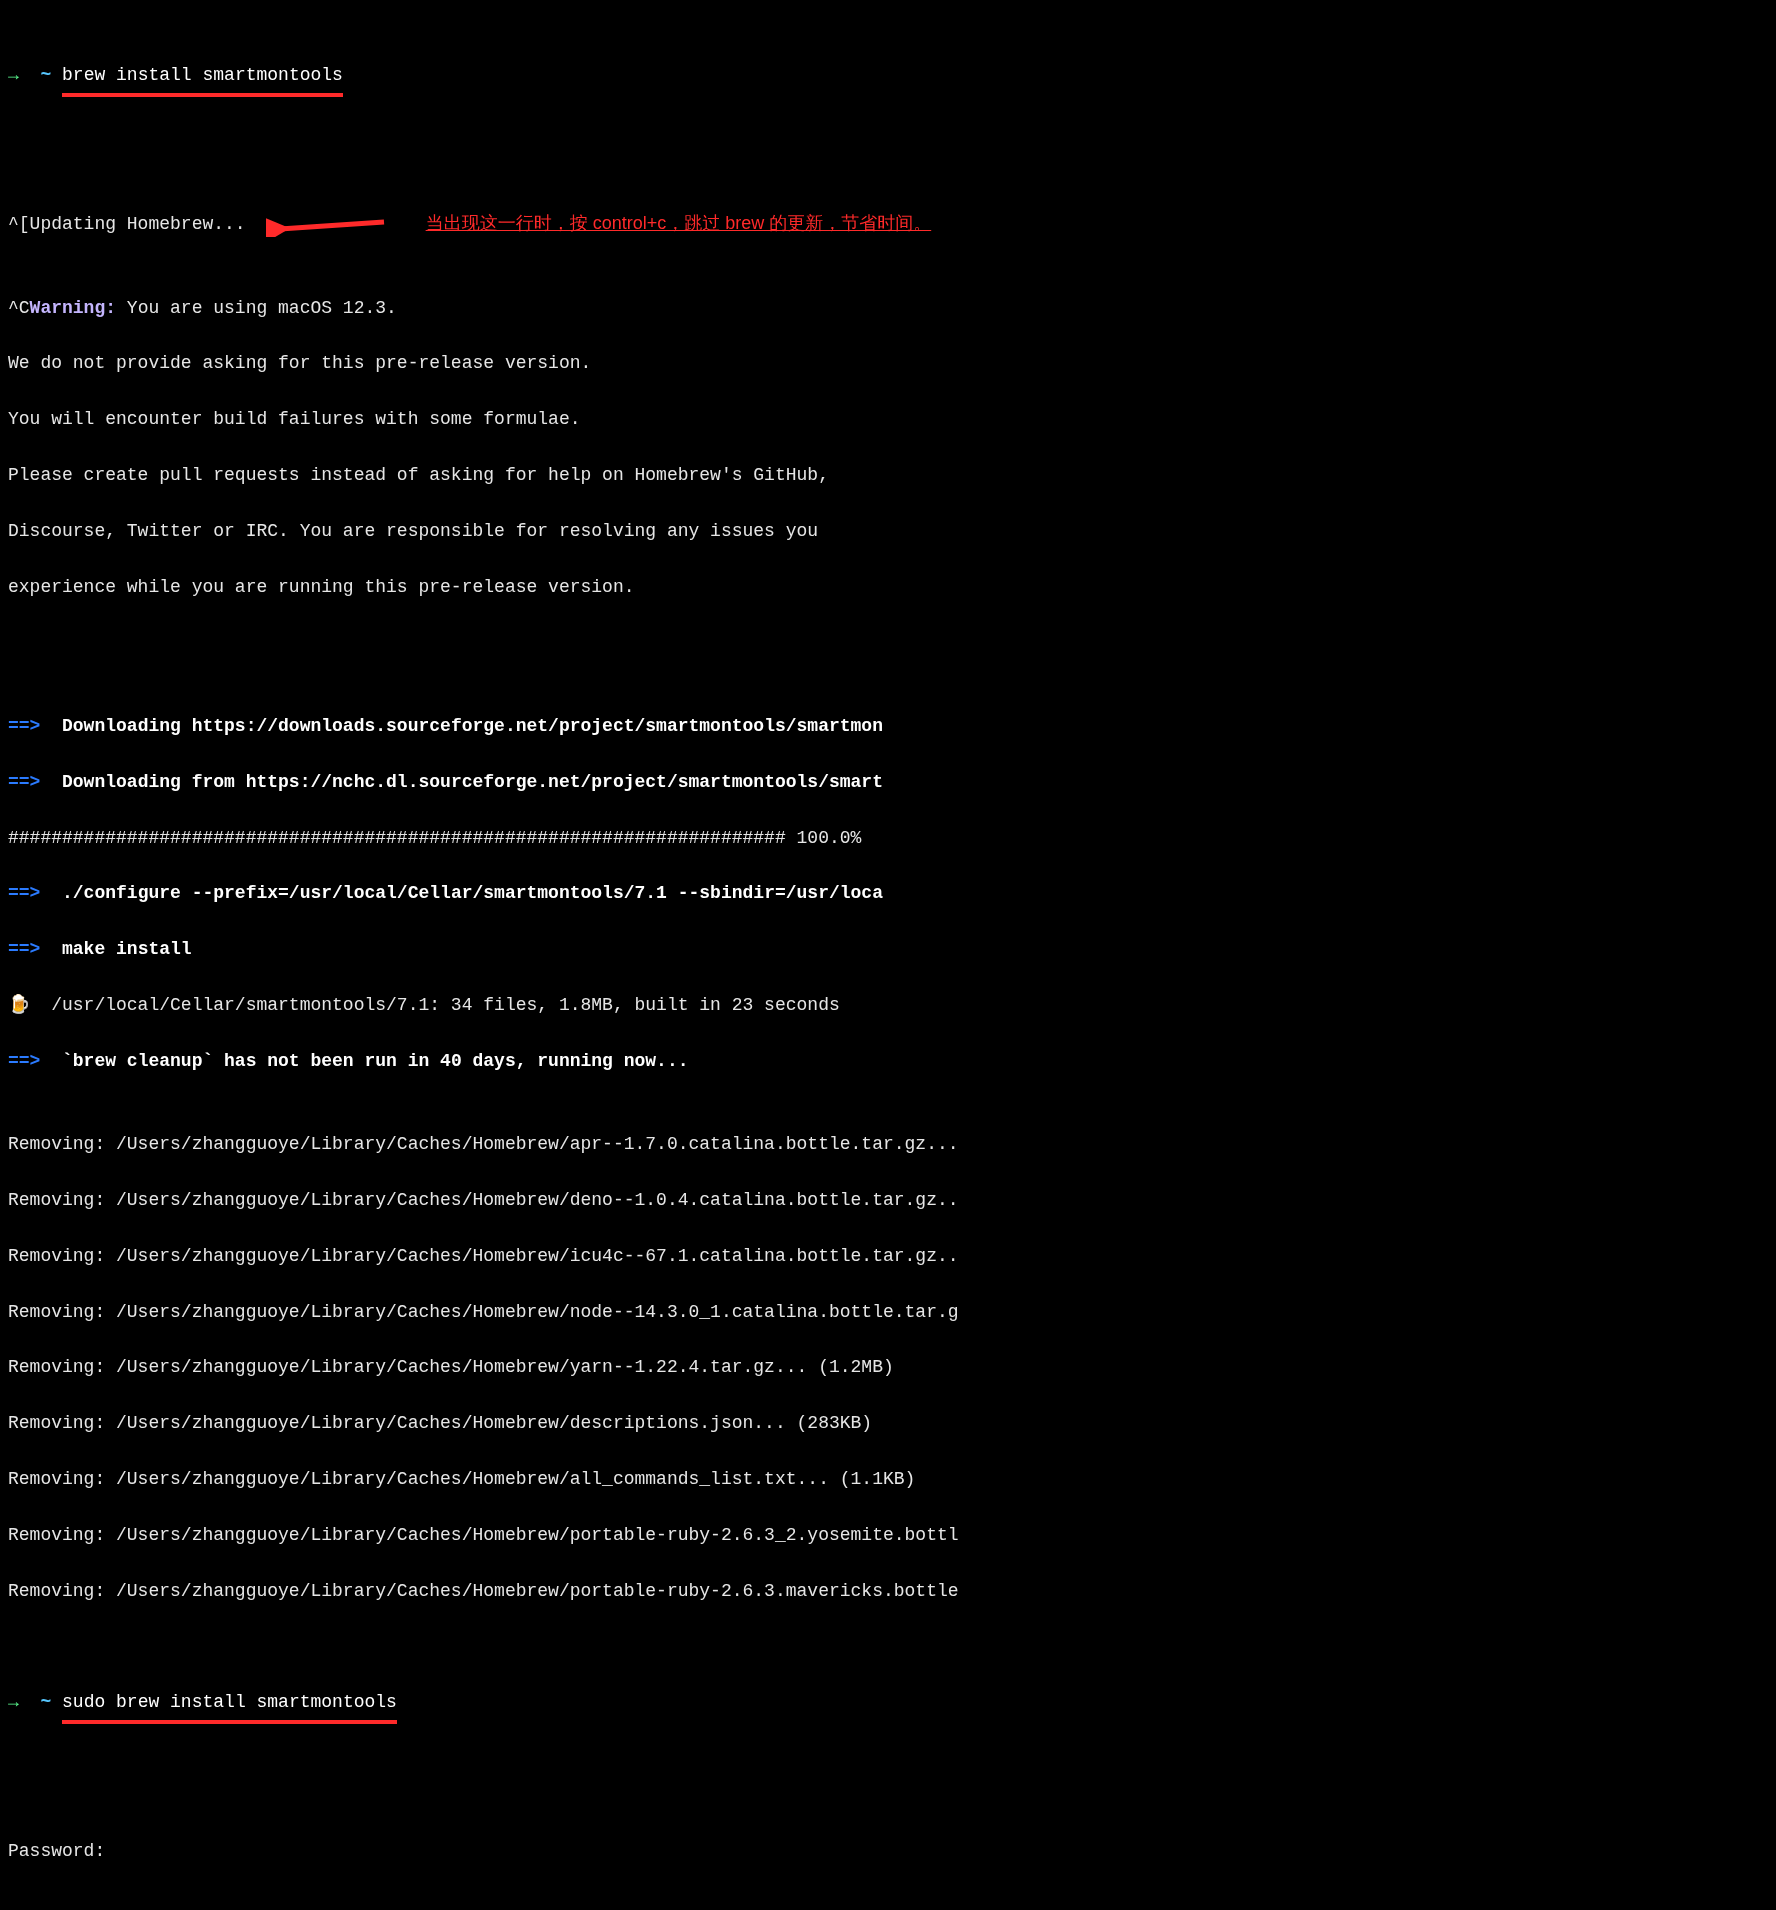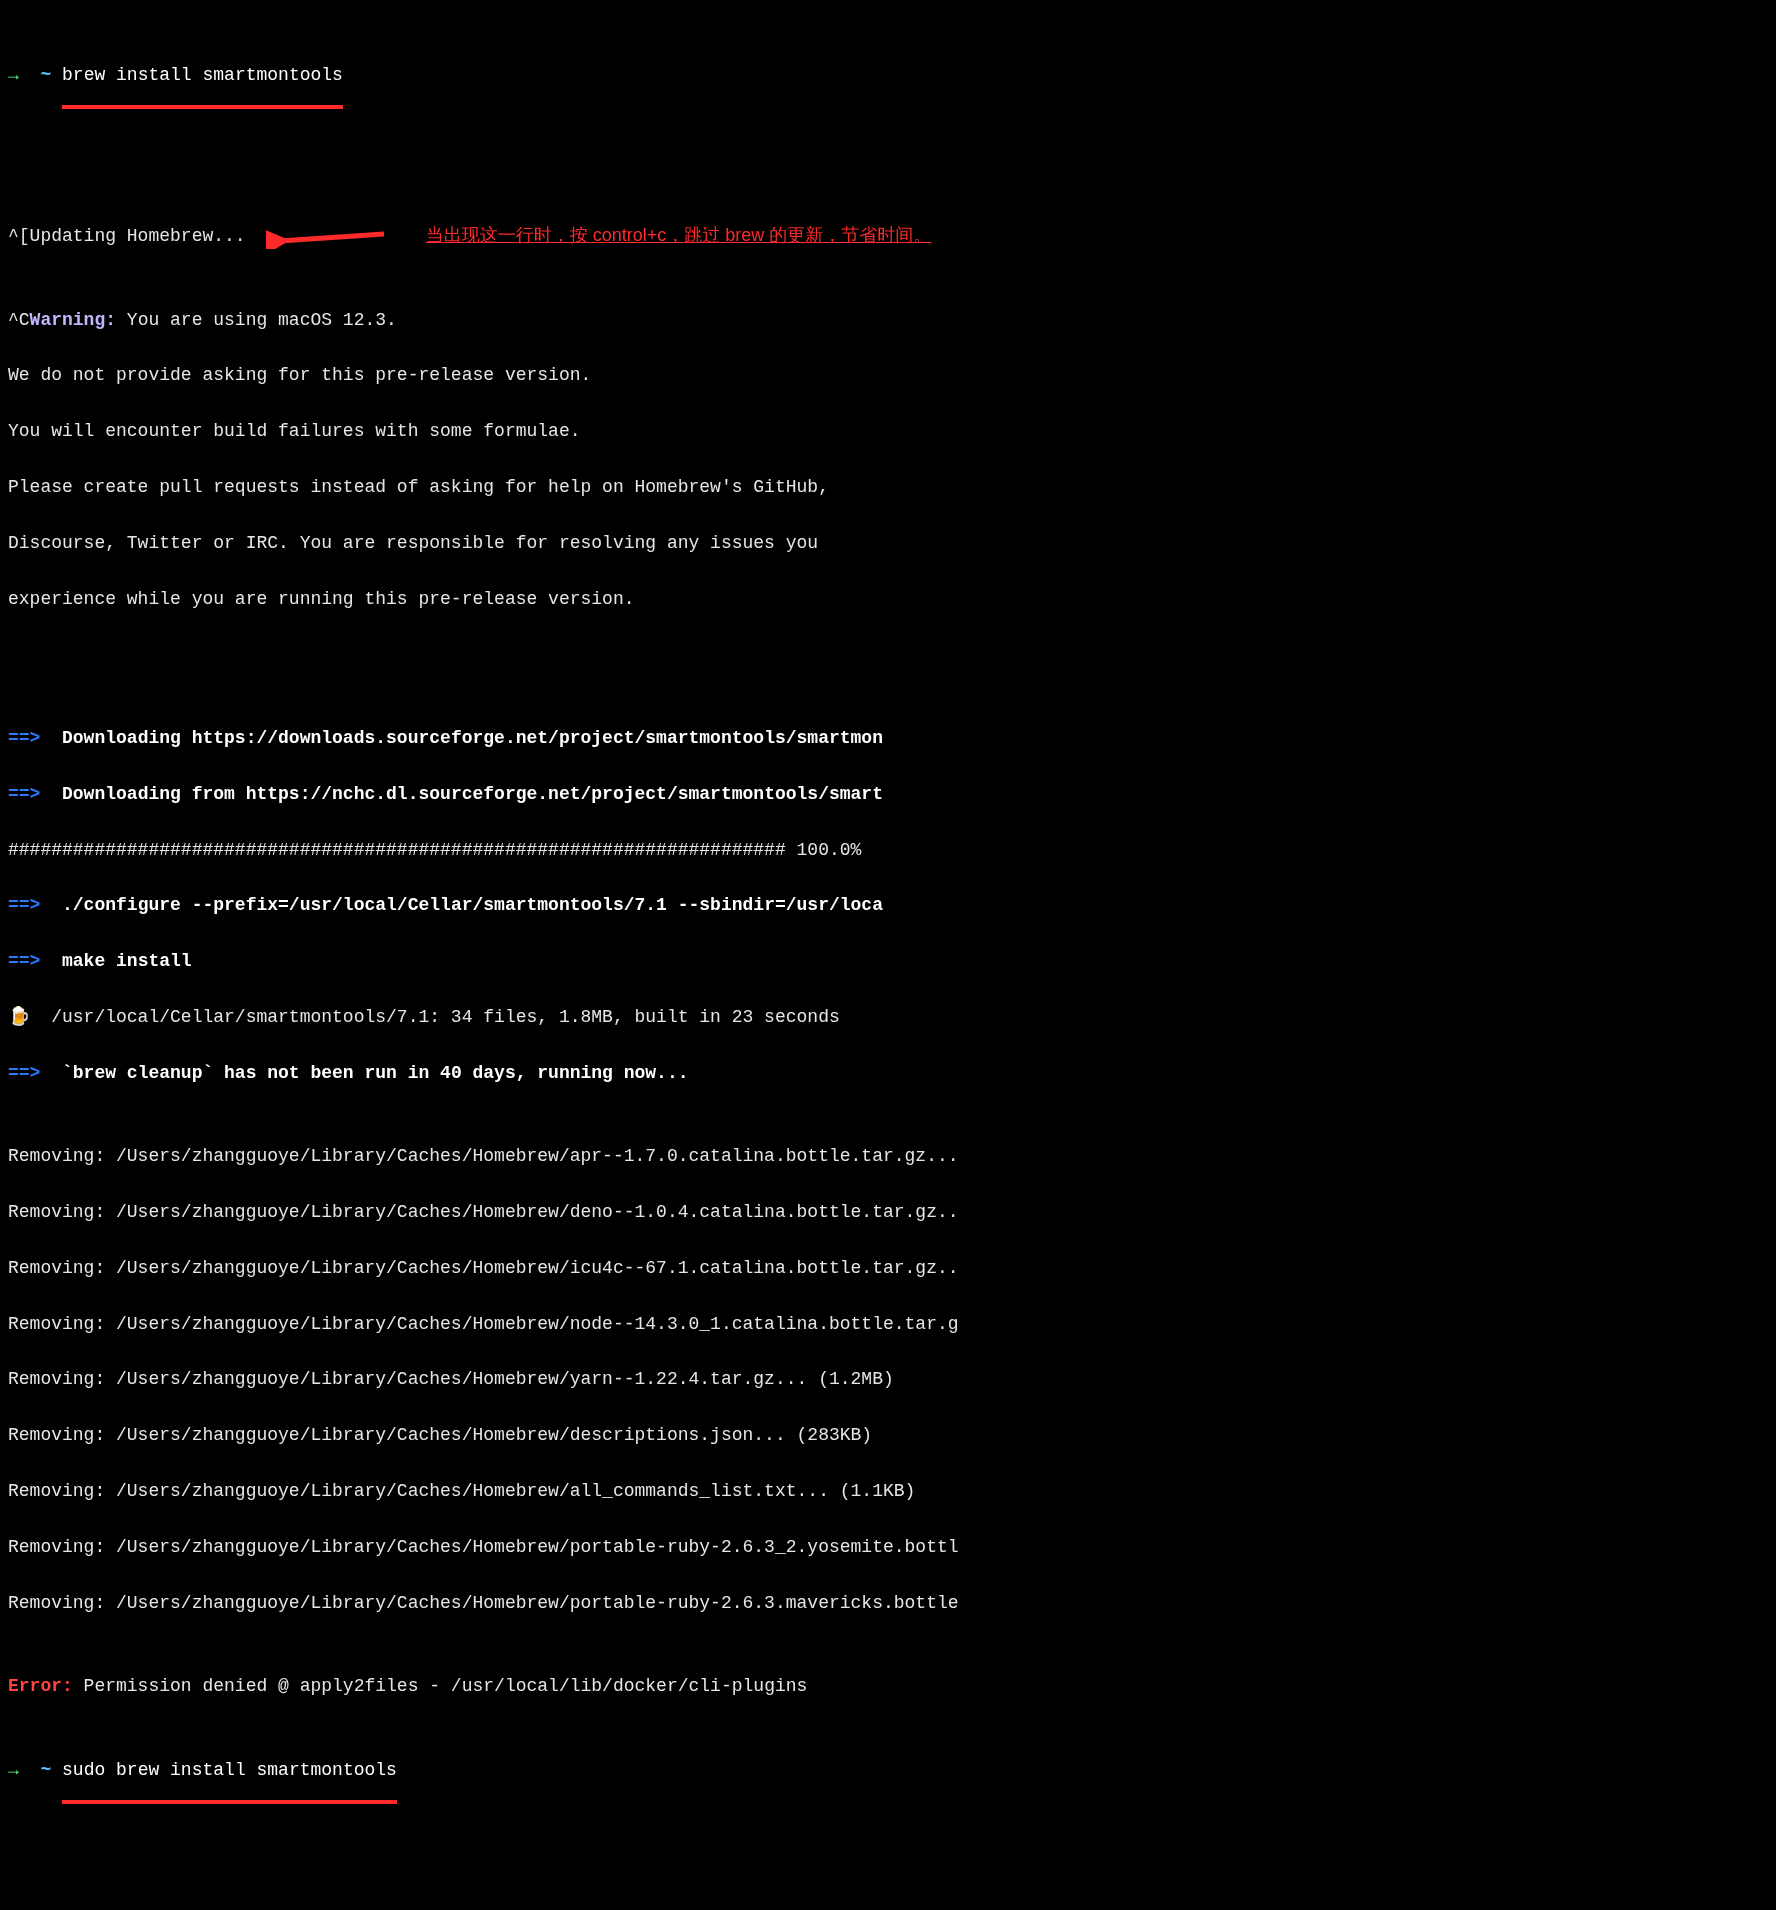--- a/index.html
+++ b/index.html
@@ -21,21 +21,21 @@
   .line { white-space: pre; }
   .bold { font-weight: bold; }
   .green { color: #5af78e; }
   .cyan { color: #57c7ff; }
   .yellow { color: #c4b5fd; }
   .blue { color: #2b7bff; }
   .red { color: #ff443e; }
   .white { color: #e6e6e6; font-family: Liberation Mono, monospace; }
   .underline-red {
     border-bottom: 4px solid #ff2a2a;
-    padding-bottom: 15px;
+    padding-bottom: 3px;
     display: inline-block;
     margin-bottom: 2px;
   }
   .arrow-row {
     position: relative;
   }
   .annot {
     color: #ff2a2a;
     font-family: -apple-system, "PingFang SC", "Microsoft YaHei", sans-serif;
     font-size: 18px;
@@ -88,21 +88,20 @@
 <div class="line white">Removing: /Users/zhangguoye/Library/Caches/Homebrew/apr--1.7.0.catalina.bottle.tar.gz...</div>
 <div class="line white">Removing: /Users/zhangguoye/Library/Caches/Homebrew/deno--1.0.4.catalina.bottle.tar.gz..</div>
 <div class="line white">Removing: /Users/zhangguoye/Library/Caches/Homebrew/icu4c--67.1.catalina.bottle.tar.gz..</div>
 <div class="line white">Removing: /Users/zhangguoye/Library/Caches/Homebrew/node--14.3.0_1.catalina.bottle.tar.g</div>
 <div class="line white">Removing: /Users/zhangguoye/Library/Caches/Homebrew/yarn--1.22.4.tar.gz... (1.2MB)</div>
 <div class="line white">Removing: /Users/zhangguoye/Library/Caches/Homebrew/descriptions.json... (283KB)</div>
 <div class="line white">Removing: /Users/zhangguoye/Library/Caches/Homebrew/all_commands_list.txt... (1.1KB)</div>
 <div class="line white">Removing: /Users/zhangguoye/Library/Caches/Homebrew/portable-ruby-2.6.3_2.yosemite.bottl</div>
 <div class="line white">Removing: /Users/zhangguoye/Library/Caches/Homebrew/portable-ruby-2.6.3.mavericks.bottle</div>
 
-<div class="line"><span class="red bold">Error:</span><span class="white"> Permission denied @ apply2files - /usr/local/lib/docker/cli-plugins</span></div>
 
 <div class="line"><span class="green bold">→</span><span>  </span><span class="cyan bold">~</span><span> </span><span class="underline-red">sudo brew install smartmontools</span></div>
 <div class="line">&nbsp;</div>
 
 <div class="line white">Password:</div>
 
 
 
 
 

